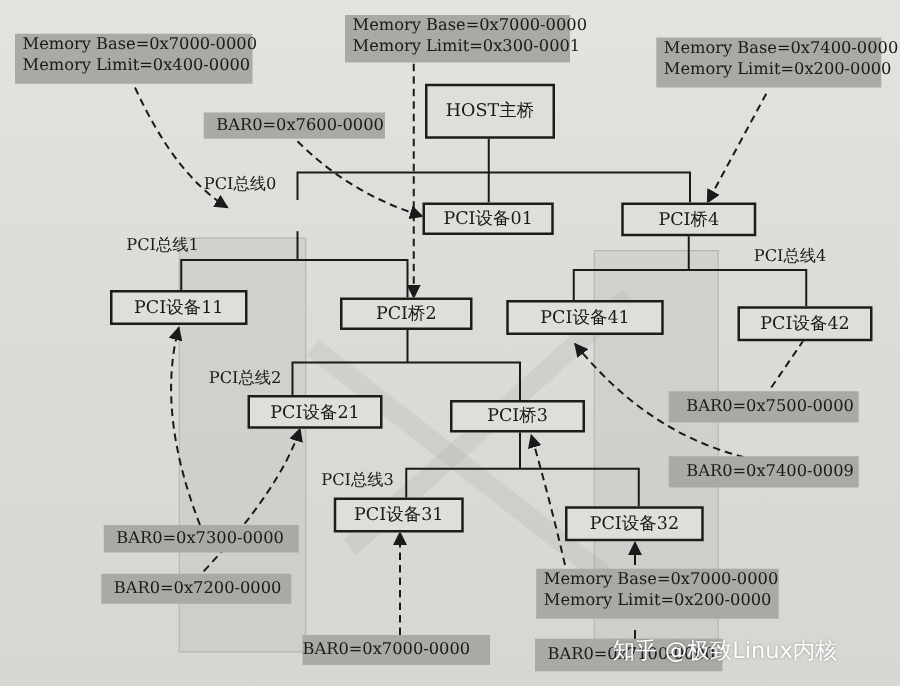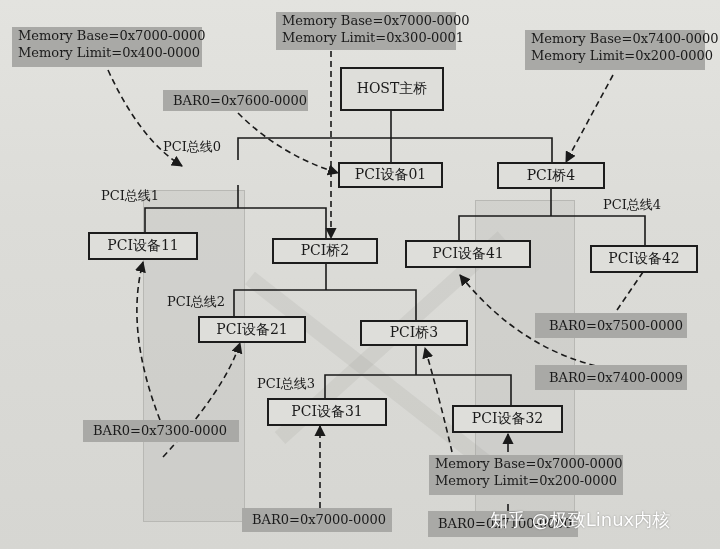--- a/index.html
+++ b/index.html
@@ -107,21 +107,22 @@
     <div>Memory Limit=0x300-0001</div>
   </div>
   <div class="label-box" style="left:525px;top:30px;width:180px;height:40px;text-align:center;">
     <div>Memory Base=0x7400-0000</div>
     <div>Memory Limit=0x200-0000</div>
   </div>
   <div class="label-box" style="left:163px;top:90px;width:145px;height:21px;padding:2px 10px;">BAR0=0x7600-0000</div>
   <div class="label-box" style="left:535px;top:313px;width:152px;height:25px;padding:4px 14px;">BAR0=0x7500-0000</div>
   <div class="label-box" style="left:535px;top:365px;width:152px;height:25px;padding:4px 14px;">BAR0=0x7400-0009</div>
   <div class="label-box" style="left:83px;top:420px;width:156px;height:22px;padding:2px 10px;">BAR0=0x7300-0000</div>
-  <div class="label-box" style="left:242px;top:508px;width:150px;height:24px;padding:3px 10px;">BAR0=0x7000-0000</div>
+  <div class="label-box" style="left:81px;top:459px;width:152px;height:24px;padding:3px 10px;">BAR0=0x7200-0000</div>
+  <div class="label-box" style="left:242px;top:508px;width:150px;height:24px;padding:3px 0;">BAR0=0x7000-0000</div>
   <div class="label-box" style="left:429px;top:455px;width:194px;height:40px;">
     <div>Memory Base=0x7000-0000</div>
     <div>Memory Limit=0x200-0000</div>
   </div>
   <div class="label-box" style="left:428px;top:511px;width:150px;height:26px;padding:4px 10px;">BAR0=0x7100-0000</div>
 
   <div class="bus-label" style="left:163px;top:138px;">PCI总线0</div>
   <div class="bus-label" style="left:101px;top:187px;">PCI总线1</div>
   <div class="bus-label" style="left:167px;top:293px;">PCI总线2</div>
   <div class="bus-label" style="left:257px;top:375px;">PCI总线3</div>
@@ -129,17 +130,17 @@
 
   <div class="node" style="left:340px;top:67px;width:104px;height:44px;">HOST主桥</div>
   <div class="node" style="left:338px;top:162px;width:105px;height:26px;">PCI设备01</div>
   <div class="node" style="left:497px;top:162px;width:108px;height:27px;">PCI桥4</div>
   <div class="node" style="left:88px;top:232px;width:110px;height:28px;">PCI设备11</div>
   <div class="node" style="left:272px;top:238px;width:106px;height:26px;">PCI桥2</div>
   <div class="node" style="left:405px;top:240px;width:126px;height:28px;">PCI设备41</div>
   <div class="node" style="left:590px;top:245px;width:108px;height:28px;">PCI设备42</div>
   <div class="node" style="left:178px;top:316px;width:108px;height:27px;margin-left:20px;">PCI设备21</div>
   <div class="node" style="left:360px;top:320px;width:108px;height:26px;">PCI桥3</div>
-  <div class="node" style="left:267px;top:398px;width:120px;height:28px;">PCI设备31</div>
+  <div class="node" style="left:267px;top:398px;width:104px;height:28px;">PCI设备31</div>
   <div class="node" style="left:452px;top:405px;width:111px;height:28px;">PCI设备32</div>
 
   <div class="watermark">知乎 @极致Linux内核</div>
 </div>
 
 </body></html>

